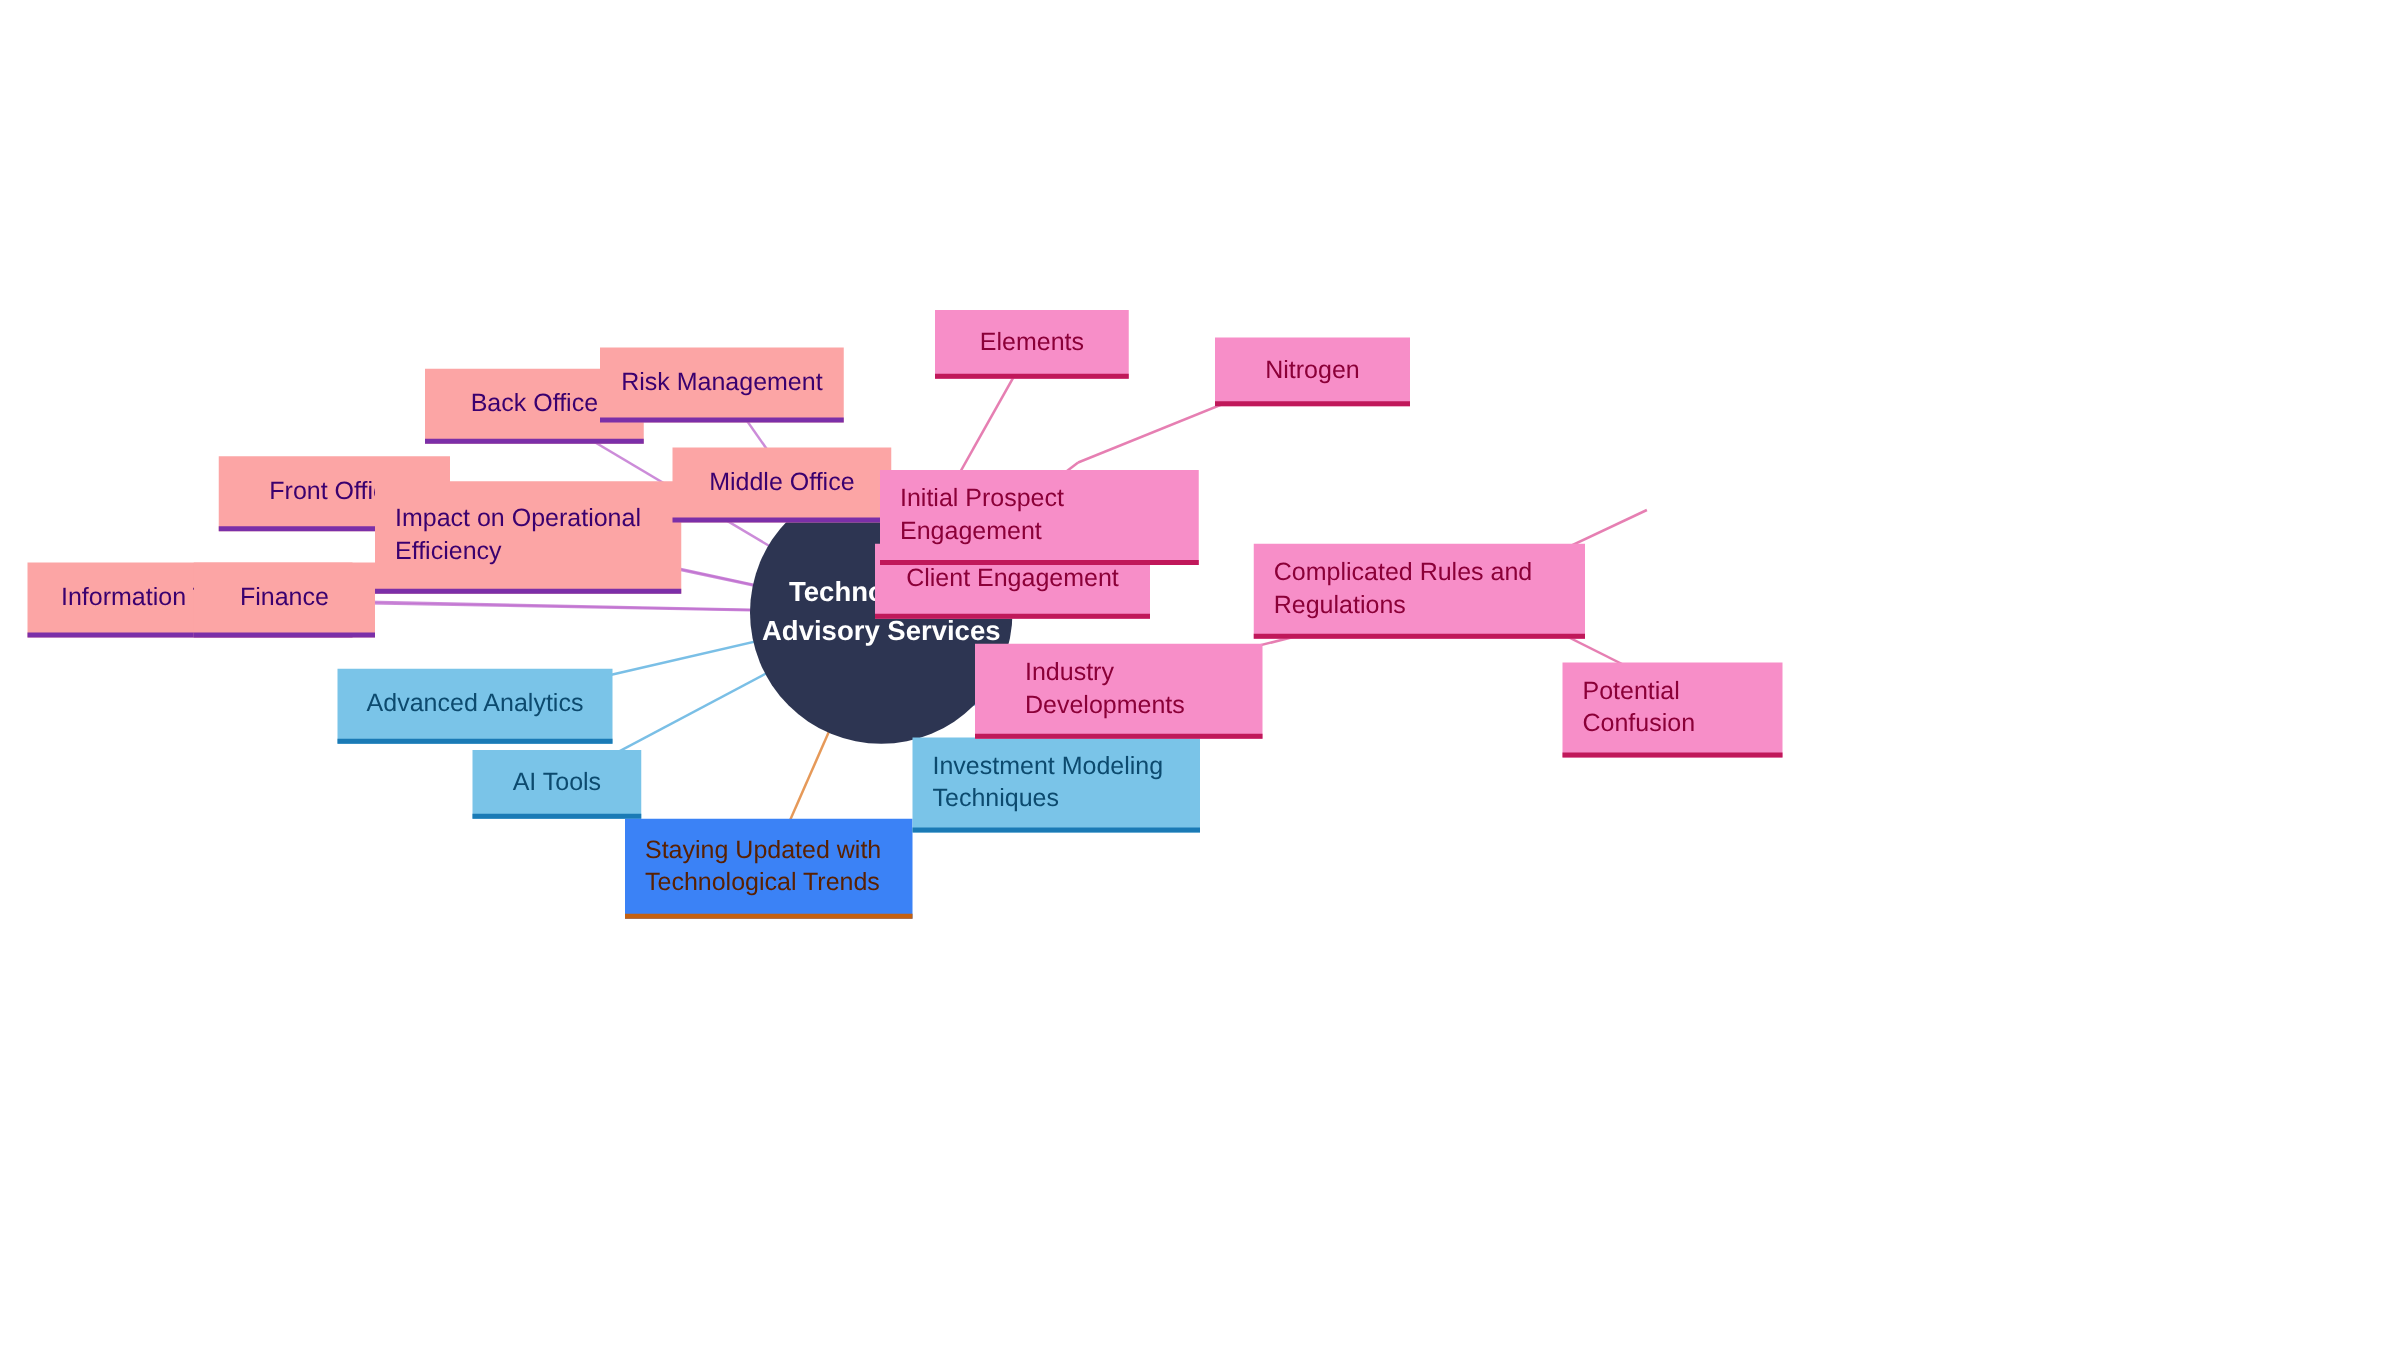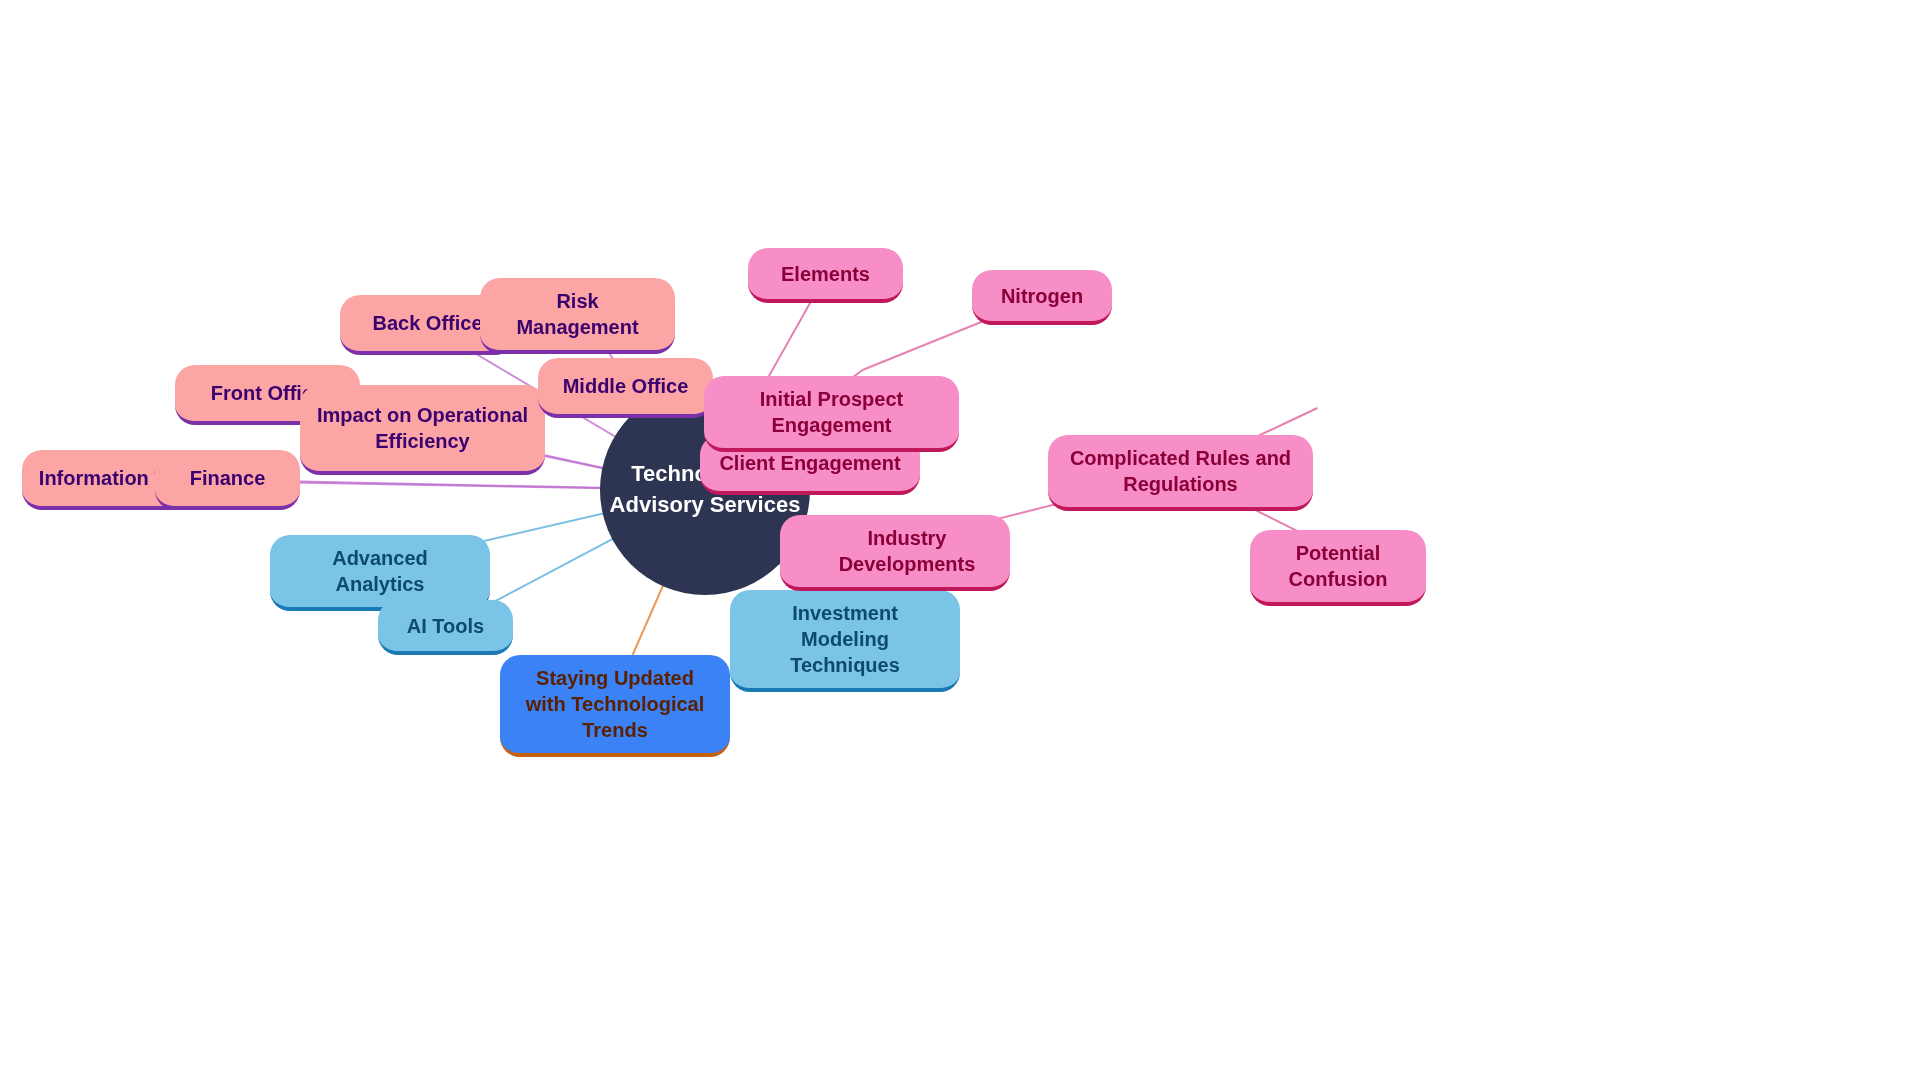--- a/index.html
+++ b/index.html
@@ -17,25 +17,24 @@
     }
     svg#lines {
       position: absolute;
       top: 0; left: 0;
       width: 1920px;
       height: 1080px;
       pointer-events: none;
     }
     .node {
       position: absolute;
-      border-radius: 20px;
+      border-radius: 0;
       padding: 10px 16px;
       font-size: 20px;
-      font-weight: 700;
-      text-align: center;
+      font-weight: 400;
       display: flex;
       align-items: center;
       justify-content: center;
       line-height: 1.3;
       cursor: pointer;
       border-bottom: 4px solid transparent;
     }
     .center-node {
       position: absolute;
       border-radius: 50%;
@@ -111,16 +110,16 @@
     <div class="node purple" style="left: 538px; top: 358px; width: 175px; min-height: 60px;">Middle Office</div>
     <div class="node purple" style="left: 155px; top: 450px; width: 145px; min-height: 60px;">Finance</div>
     <div class="node blue" style="left: 270px; top: 535px; width: 220px; min-height: 60px;">Advanced Analytics</div>
     <div class="node blue" style="left: 378px; top: 600px; width: 135px; min-height: 55px;">AI Tools</div>
     <div class="node orange" style="left: 500px; top: 655px; width: 230px; min-height: 80px;">Staying Updated with Technological Trends</div>
     <div class="node blue" style="left: 730px; top: 590px; width: 230px; min-height: 75px;">Investment Modeling Techniques</div>
     <div class="node pink" style="left: 700px; top: 435px; width: 220px; min-height: 60px;">Client Engagement</div>
     <div class="node pink" style="left: 780px; top: 515px; width: 230px; min-height: 60px; padding-left: 40px;">Industry Developments</div>
     <div class="node pink" style="left: 704px; top: 340px; width: 255px; min-height: 60px; margin-top: 36px;">Initial Prospect Engagement</div>
     <div class="node pink" style="left: 748px; top: 248px; width: 155px; min-height: 55px;">Elements</div>
-    <div class="node pink" style="left: 972px; top: 270px; width: 140px; min-height: 55px;">Nitrogen</div>
-    <div class="node pink" style="left: 1048px; top: 435px; width: 265px; min-height: 75px;">Complicated Rules and Regulations</div>
+    <div class="node pink" style="left: 972px; top: 270px; width: 156px; min-height: 55px;">Nitrogen</div>
+    <div class="node pink" style="left: 1003px; top: 435px; width: 265px; min-height: 75px;">Complicated Rules and Regulations</div>
     <div class="node pink" style="left: 1250px; top: 530px; width: 176px; min-height: 60px;">Potential Confusion</div>
   </div>
 
 </body></html>

